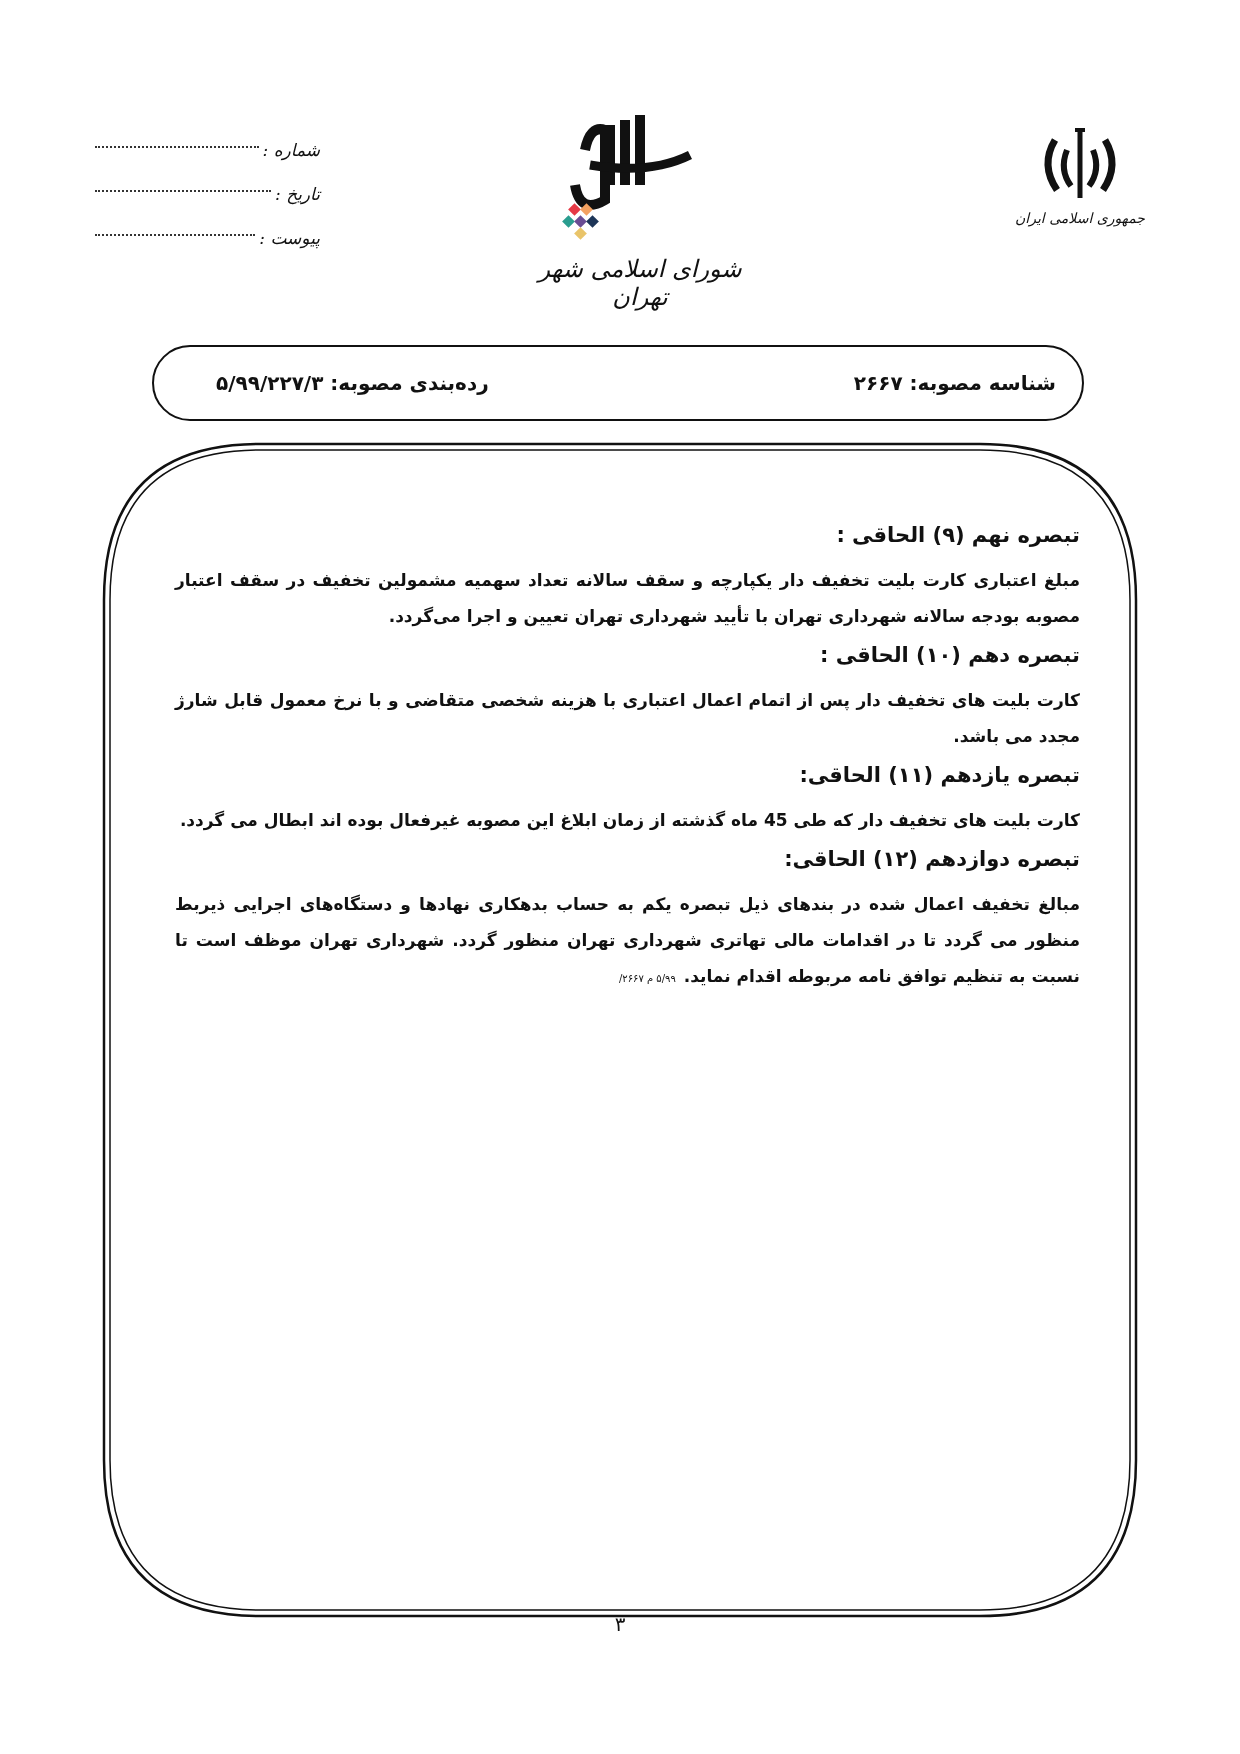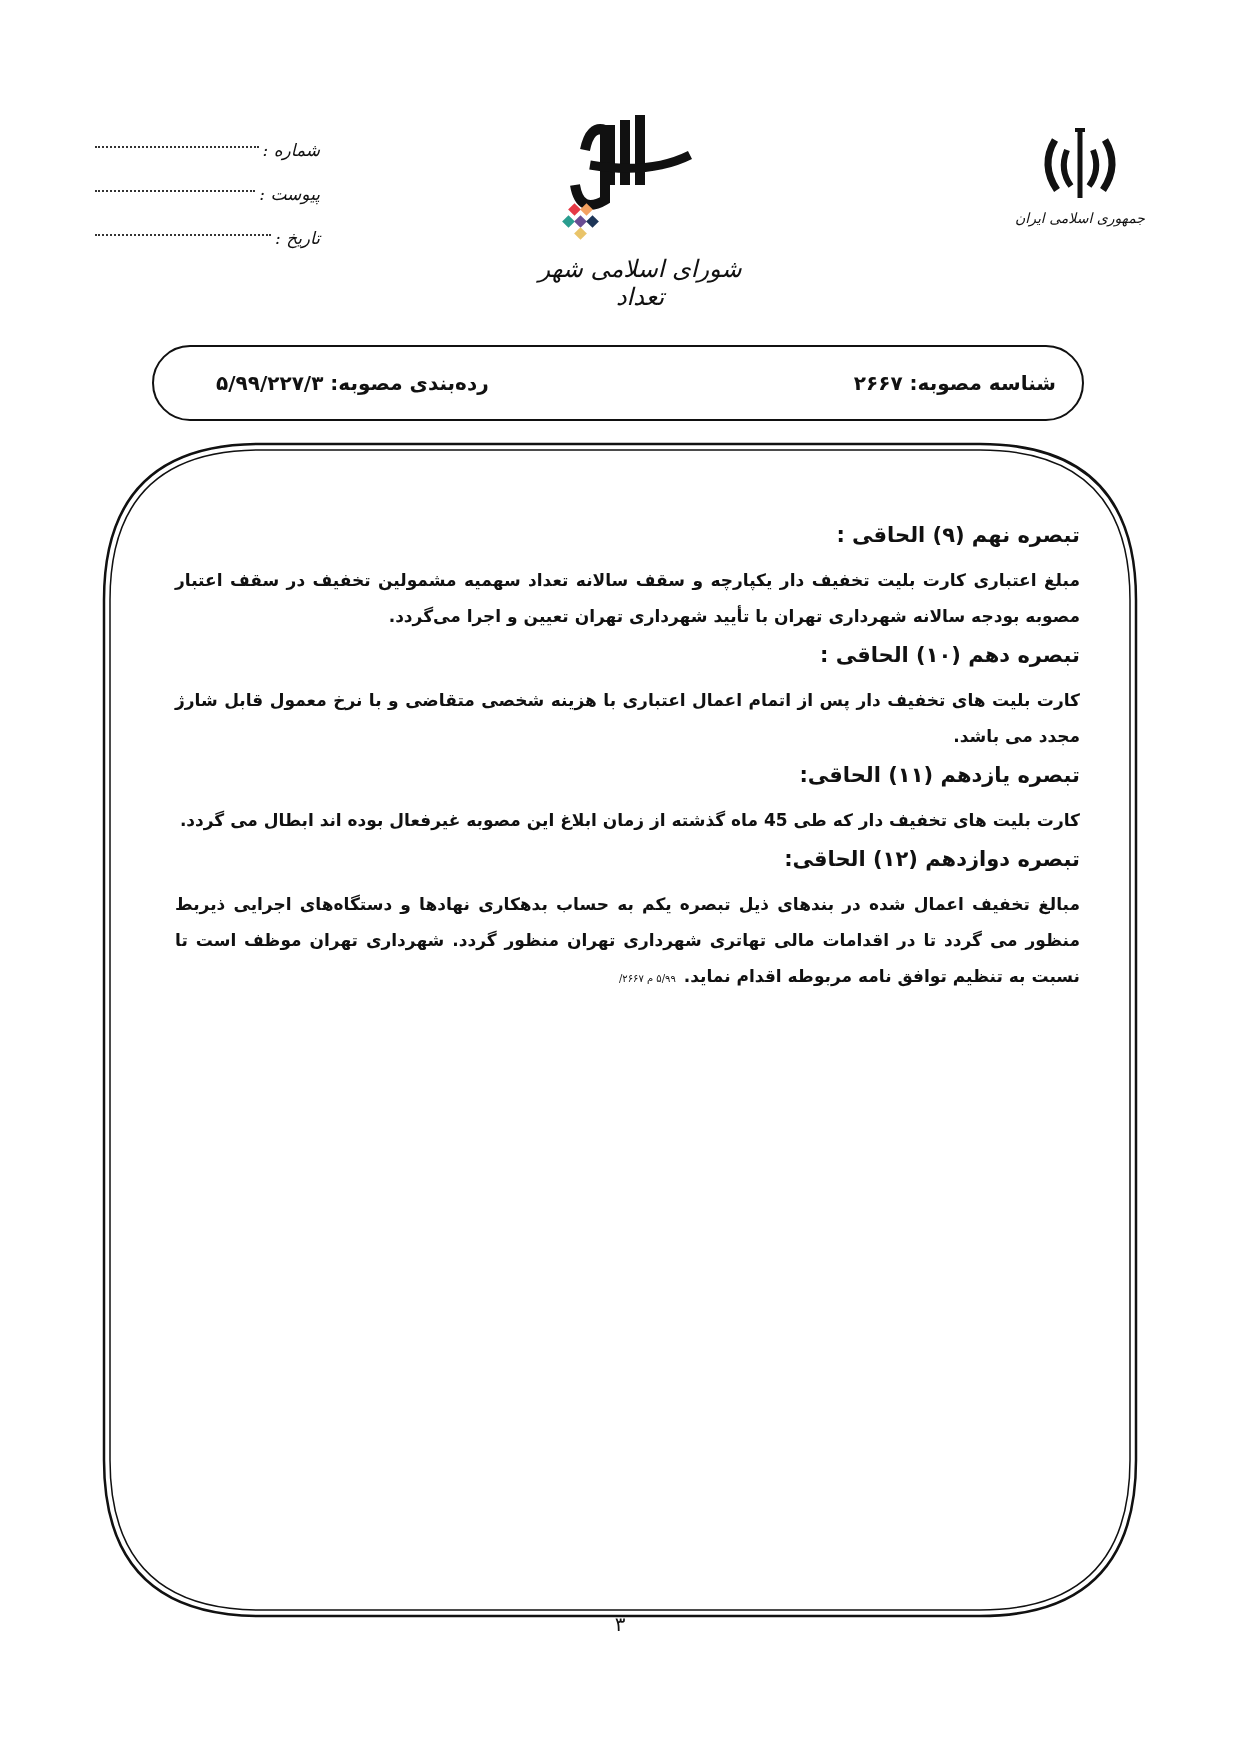--- a/index.html
+++ b/index.html
@@ -39,25 +39,25 @@
 </style>
 </head>
 <body>
 
 <div class="meta">
   <div class="meta-row">
     <span class="meta-label">شماره :</span>
     <span class="meta-dots"></span>
   </div>
   <div class="meta-row">
-    <span class="meta-label">پیوست :</span>
+    <span class="meta-label">تاریخ :</span>
     <span class="meta-dots"></span>
   </div>
   <div class="meta-row">
-    <span class="meta-label">تاریخ :</span>
+    <span class="meta-label">پیوست :</span>
     <span class="meta-dots"></span>
   </div>
 </div>
 
 <div class="logo">
   <svg width="230" height="200" viewBox="0 0 230 200">
     <path d="M55 45 Q60 20 75 25 L75 95 Q50 110 45 80" stroke="#111" stroke-width="10" fill="none"></path>
     <path d="M80 20 L80 80" stroke="#111" stroke-width="10"></path>
     <path d="M95 15 L95 80" stroke="#111" stroke-width="10"></path>
     <path d="M110 10 L110 80" stroke="#111" stroke-width="10"></path>
@@ -65,21 +65,21 @@
     <g id="logo-tiles">
         <rect x="40" y="100" width="9" height="9" transform="rotate(45 44.5 104.5)" fill="#e63946"></rect>
         <rect x="52" y="100" width="9" height="9" transform="rotate(45 56.5 104.5)" fill="#f4a261"></rect>
         <rect x="34" y="112" width="9" height="9" transform="rotate(45 38.5 116.5)" fill="#2a9d8f"></rect>
         <rect x="46" y="112" width="9" height="9" transform="rotate(45 50.5 116.5)" fill="#6a4c93"></rect>
         <rect x="58" y="112" width="9" height="9" transform="rotate(45 62.5 116.5)" fill="#1d3557"></rect>
         <rect x="46" y="124" width="9" height="9" transform="rotate(45 50.5 128.5)" fill="#e9c46a"></rect>
       </g>
   </svg>
 </div>
-<div class="logo-caption">شورای اسلامی شهر تعداد</div>
+<div class="logo-caption">شورای اسلامی شهر تهران</div>
 
 <div class="emblem">
   <svg width="90" height="90" viewBox="0 0 90 90">
     <path d="M20 20 Q5 45 22 70" stroke="#111" stroke-width="7" fill="none"></path>
     <path d="M70 20 Q85 45 68 70" stroke="#111" stroke-width="7" fill="none"></path>
     <path d="M32 30 Q24 50 36 66" stroke="#111" stroke-width="6" fill="none"></path>
     <path d="M58 30 Q66 50 54 66" stroke="#111" stroke-width="6" fill="none"></path>
     <path d="M45 10 L45 78" stroke="#111" stroke-width="5"></path>
     <path d="M40 10 L50 10" stroke="#111" stroke-width="4"></path>
   </svg>

